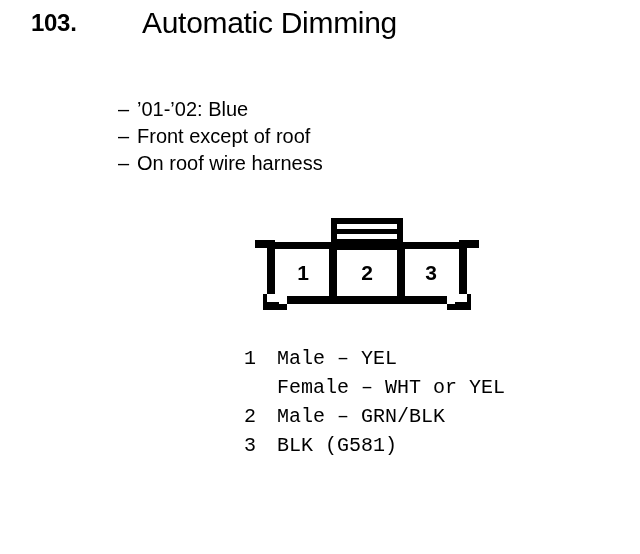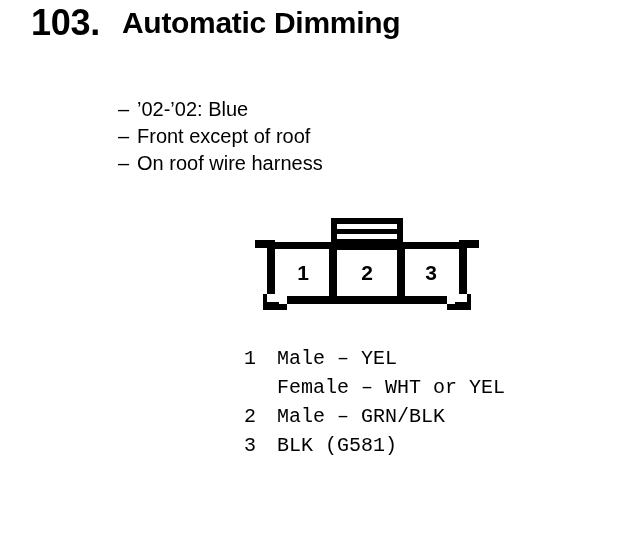--- a/index.html
+++ b/index.html
@@ -36,28 +36,29 @@
     font-weight: bold;
     font-size: 30px;
     line-height: 38px;
     letter-spacing: -0.3px;
     white-space: nowrap;
   }
   .title-num {
     display: inline-block;
     width: 91px;
     font-weight: bold;
-    font-size: 36px;
+    font-size: 24px;
     vertical-align: top;
   }
   .title-text {
     display: inline-block;
-    font-weight: bold;
+    font-weight: normal;
     font-size: 30px;
     vertical-align: top;
+    margin-left: 20px;
   }
   .title-line-2 {
     padding-left: 91px;
   }
 
   
   .spec-list {
     position: absolute;
     left: 118px;
     top: 96px;
@@ -127,21 +128,21 @@
 
 <div class="page">
 
   <div class="title-block">
     <span class="title-line">
       <span class="title-num">103.</span><span class="title-text">Automatic Dimming</span>
     </span>
   </div>
 
   <div class="spec-list">
-    <span class="spec-item"><span class="spec-dash">–</span><span>’02-’02: Blue</span></span>
+    <span class="spec-item"><span class="spec-dash">–</span><span>’01-’02: Blue</span></span>
     <span class="spec-item"><span class="spec-dash">–</span><span>Front except of roof</span></span>
     <span class="spec-item"><span class="spec-dash">–</span><span>On roof wire harness</span></span>
   </div>
 
   <div class="connector-wrap">
     <svg class="connector-svg" width="224" height="100" viewBox="0 0 224 100" xmlns="http://www.w3.org/2000/svg">
 
       <path d="
           M 0,30
           L 0,22

